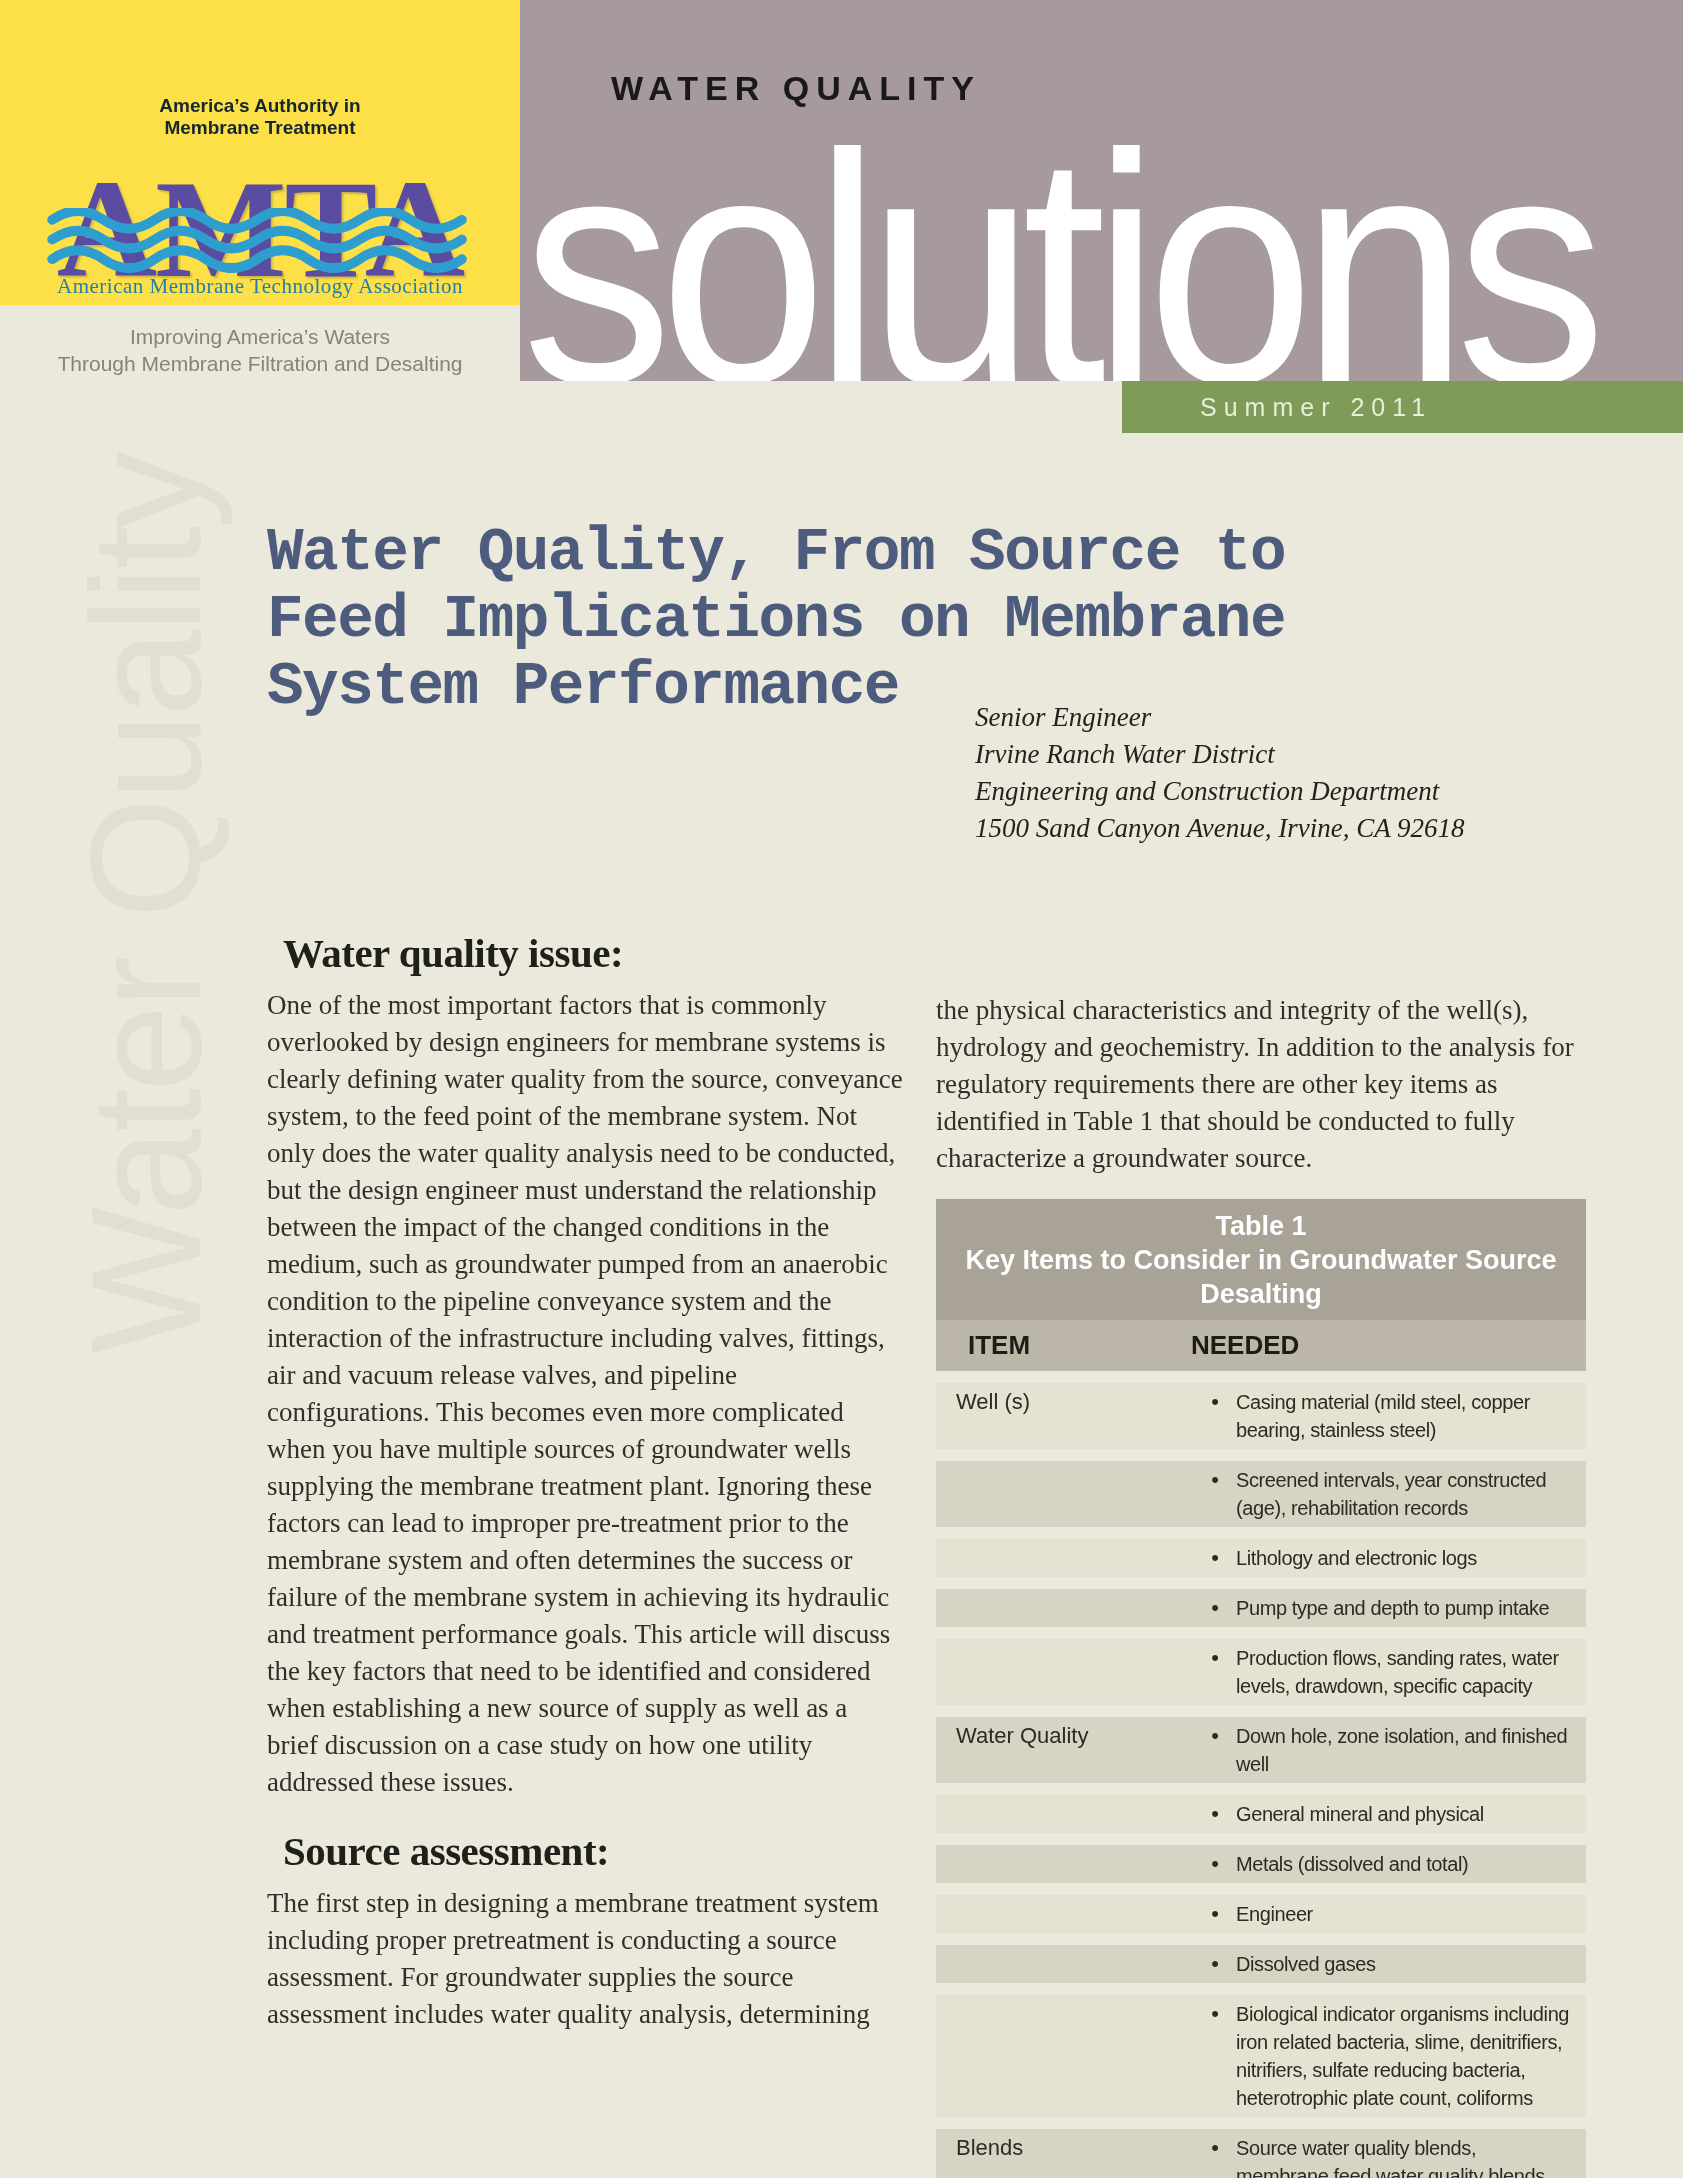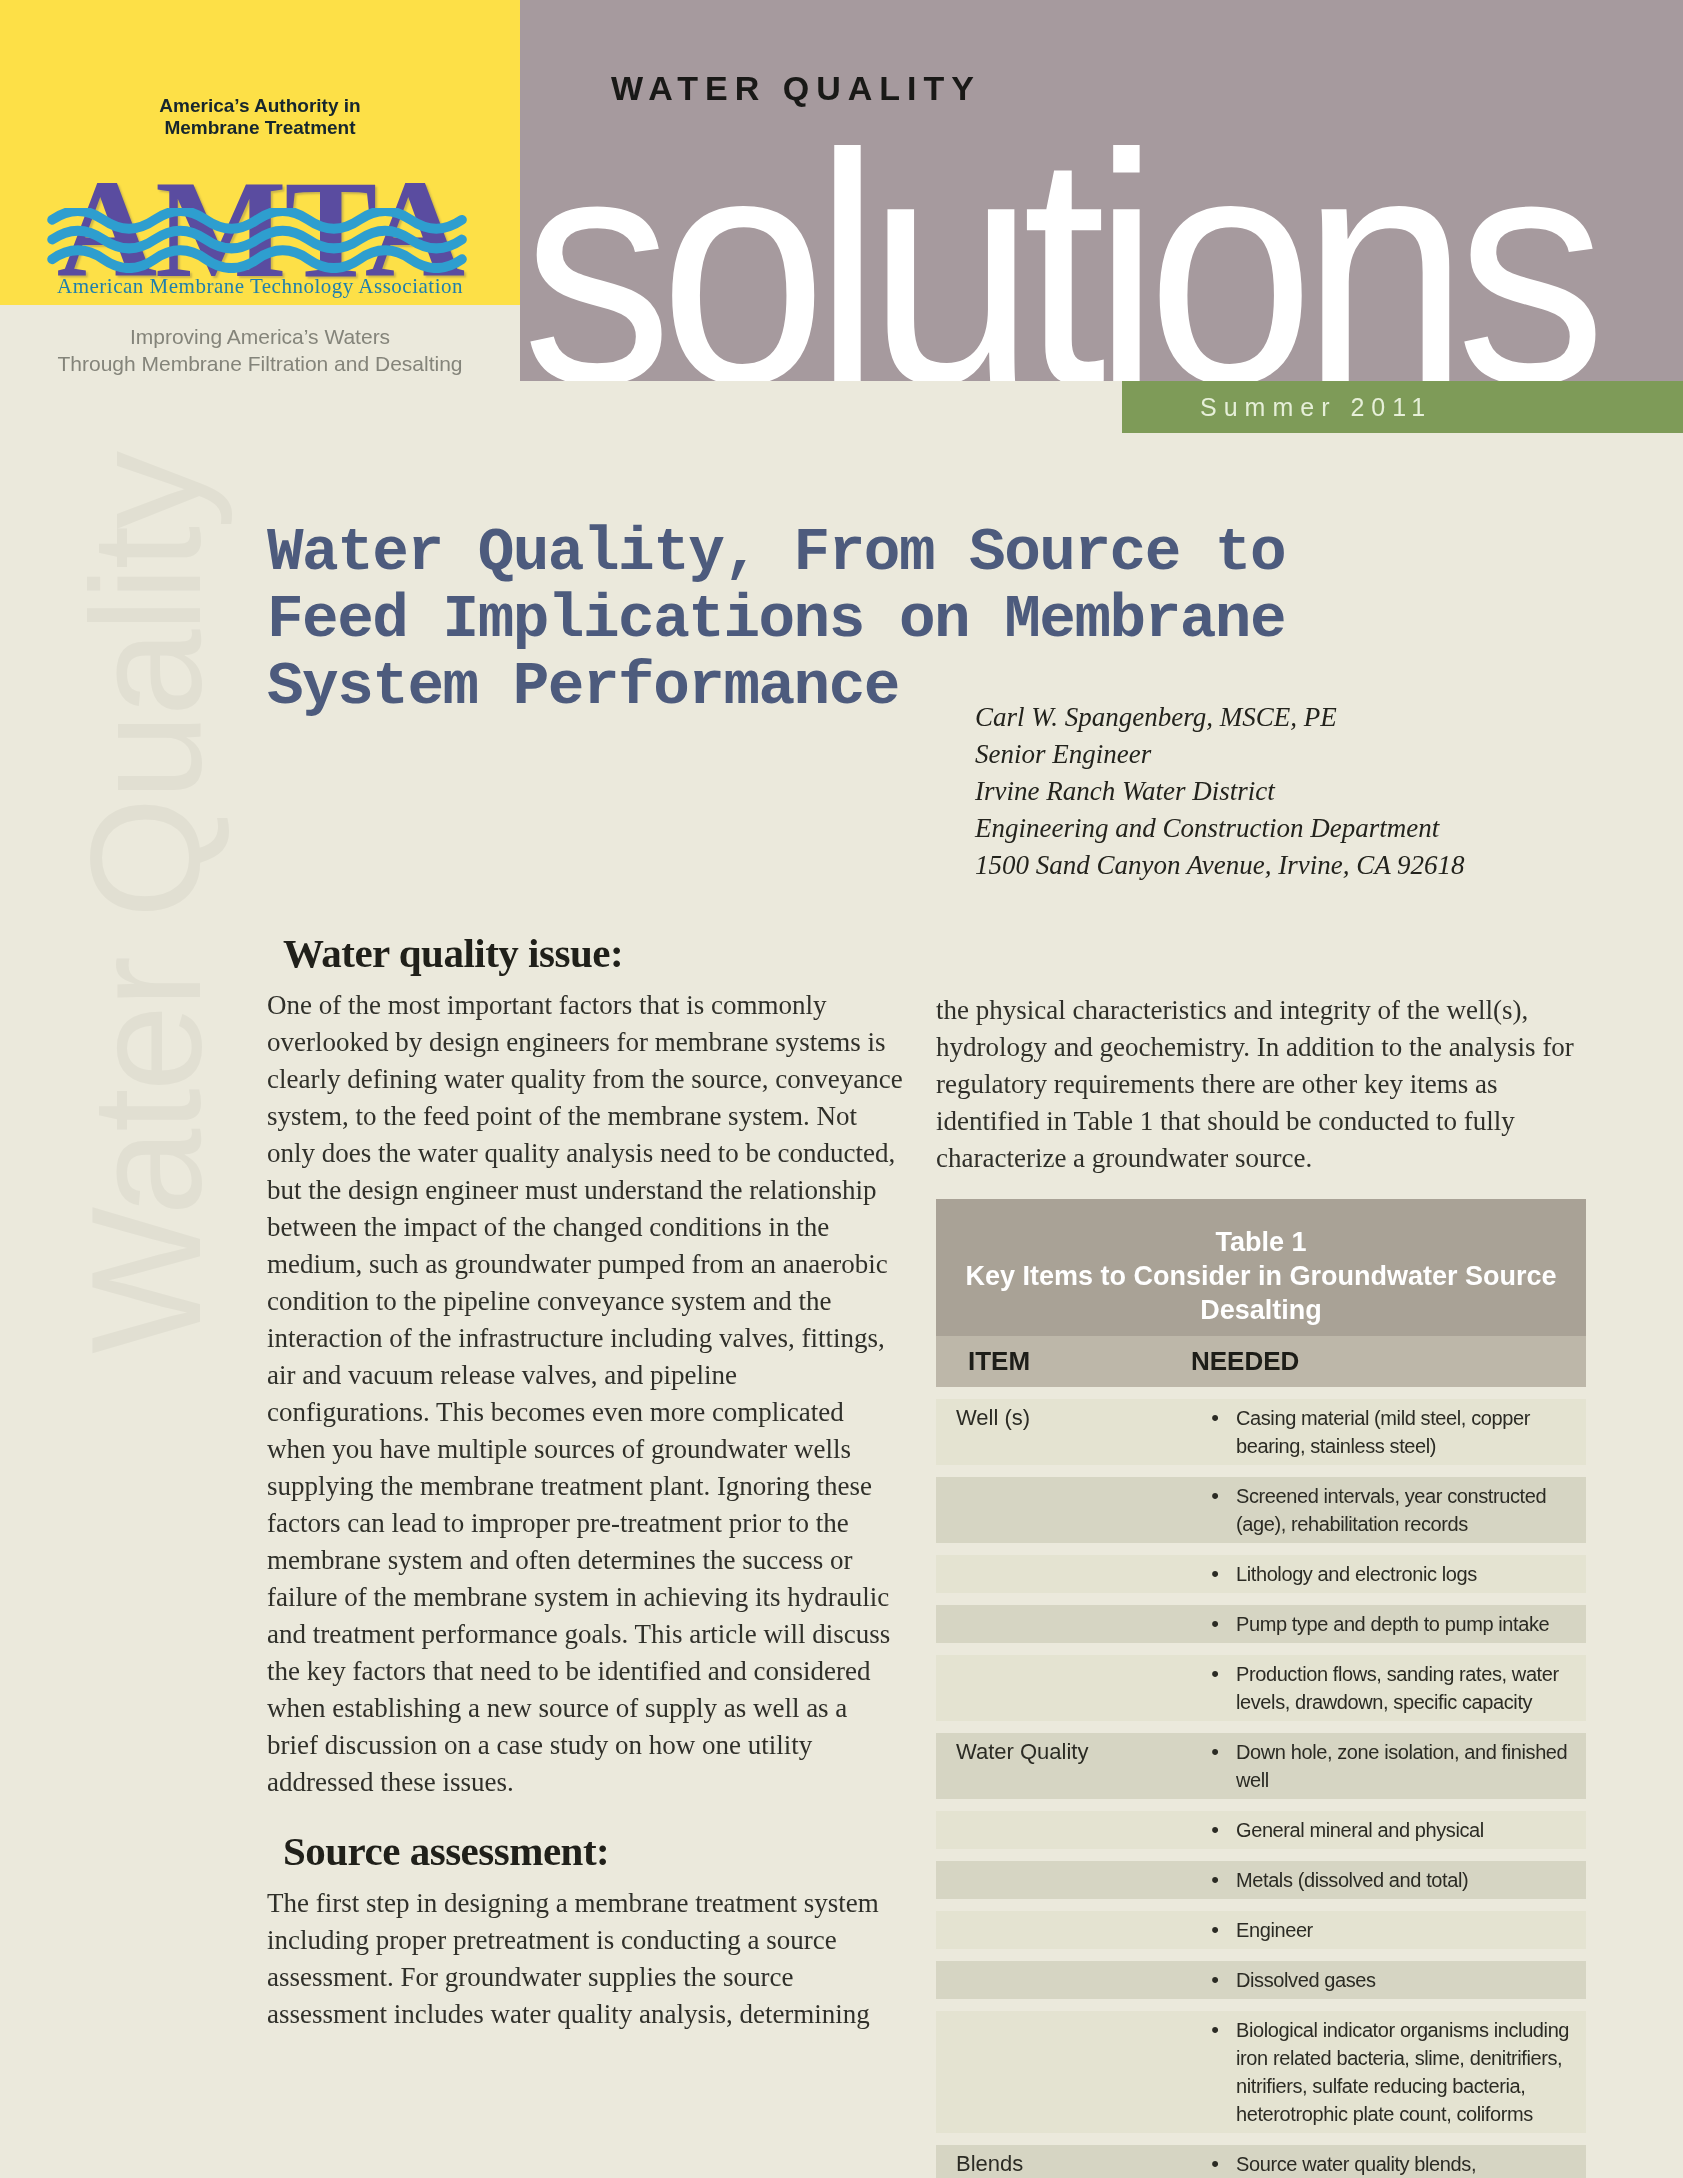--- a/index.html
+++ b/index.html
@@ -81,21 +81,21 @@
     letter-spacing:-0.5px; color:#20201a;
   }
   h2.sec2 { margin-top:26px; }
   p.body { margin:0; font-size:27px; line-height:37px; color:#30302a; }
 
   
   .dtable { margin-top:22px; width:100%;
     font-family:"Liberation Sans", sans-serif; font-stretch:condensed;
   }
   .t-title { background:#a9a296; color:#ffffff; font-weight:bold;
-    font-size:27px; line-height:34px; text-align:center; padding:26px 8px 9px 8px;
+    font-size:27px; line-height:34px; text-align:center; padding:10px 8px 9px 8px;
   }
   .t-head { background:#bdb7a9; display:flex; padding:10px 10px; }
   .t-col-item { width:223px; padding-left:22px; font-weight:bold; font-size:26px; color:#1d1d18; }
   .t-col-needed { flex:1; font-weight:bold; font-size:26px; color:#1d1d18; }
   .t-row { display:flex; padding:5px 0;margin-top:12px; }
   .t-row.light { background:#e4e3d1; }
   .t-row.dark  { background:#d6d5c3; }
   .t-item { width:238px; padding-left:20px; font-size:22px; line-height:28px; color:#2b2b24; }
   .t-needed { flex:1; display:flex; padding-right:16px; }
   .t-bullet { width:42px; text-align:center; font-size:22px; line-height:28px; color:#2b2b24; }
@@ -141,21 +141,20 @@
 
   <div class="abs watermark">Water Quality</div>
 
   <div class="abs title">
     <span>Water Quality, From Source to</span>
     <span>Feed Implications on Membrane</span>
     <span>System Performance</span>
   </div>
 
   <div class="abs author">
-    <div>Carl W. Spangenberg, MSCE, PE</div>
     <div>Senior Engineer</div>
     <div>Irvine Ranch Water District</div>
     <div>Engineering and Construction Department</div>
     <div>1500 Sand Canyon Avenue, Irvine, CA 92618</div>
   </div>
 
   <div class="abs col-left">
     <h2 class="sec">Water quality issue:</h2>
     <p class="body">One of the most important factors that is commonly overlooked by design engineers for membrane systems is clearly defining water quality from the source, conveyance system, to the feed point of the membrane system. Not only does the water quality analysis need to be conducted, but the design engineer must understand the relationship between the impact of the changed conditions in the medium, such as groundwater pumped from an anaerobic condition to the pipeline conveyance system and the interaction of the infrastructure including valves, fittings, air and vacuum release valves, and pipeline configurations. This becomes even more complicated when you have multiple sources of groundwater wells supplying the membrane treatment plant. Ignoring these factors can lead to improper pre-treatment prior to the membrane system and often determines the success or failure of the membrane system in achieving its hydraulic and treatment performance goals.  This article will discuss the key factors that need to be identified and considered when establishing a new source of supply as well as a brief discussion on a case study on how one utility addressed these issues.</p>
     <h2 class="sec sec2">Source assessment:</h2>

